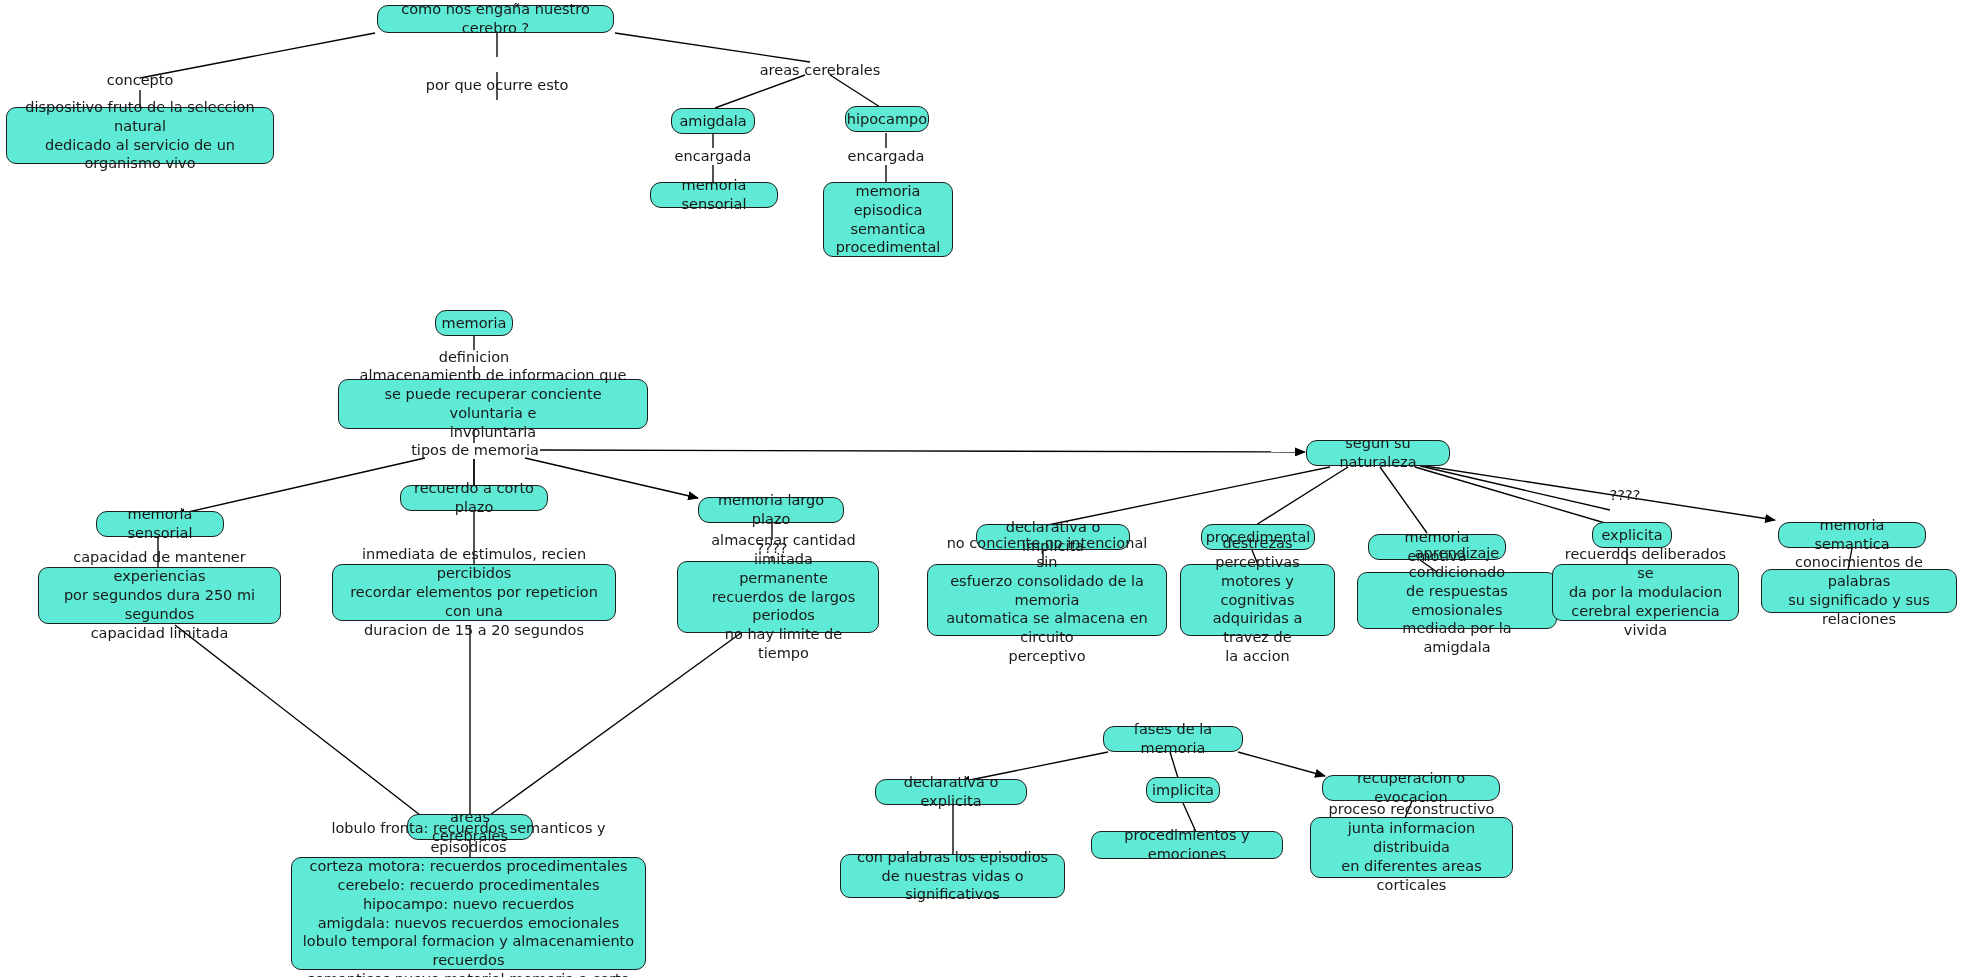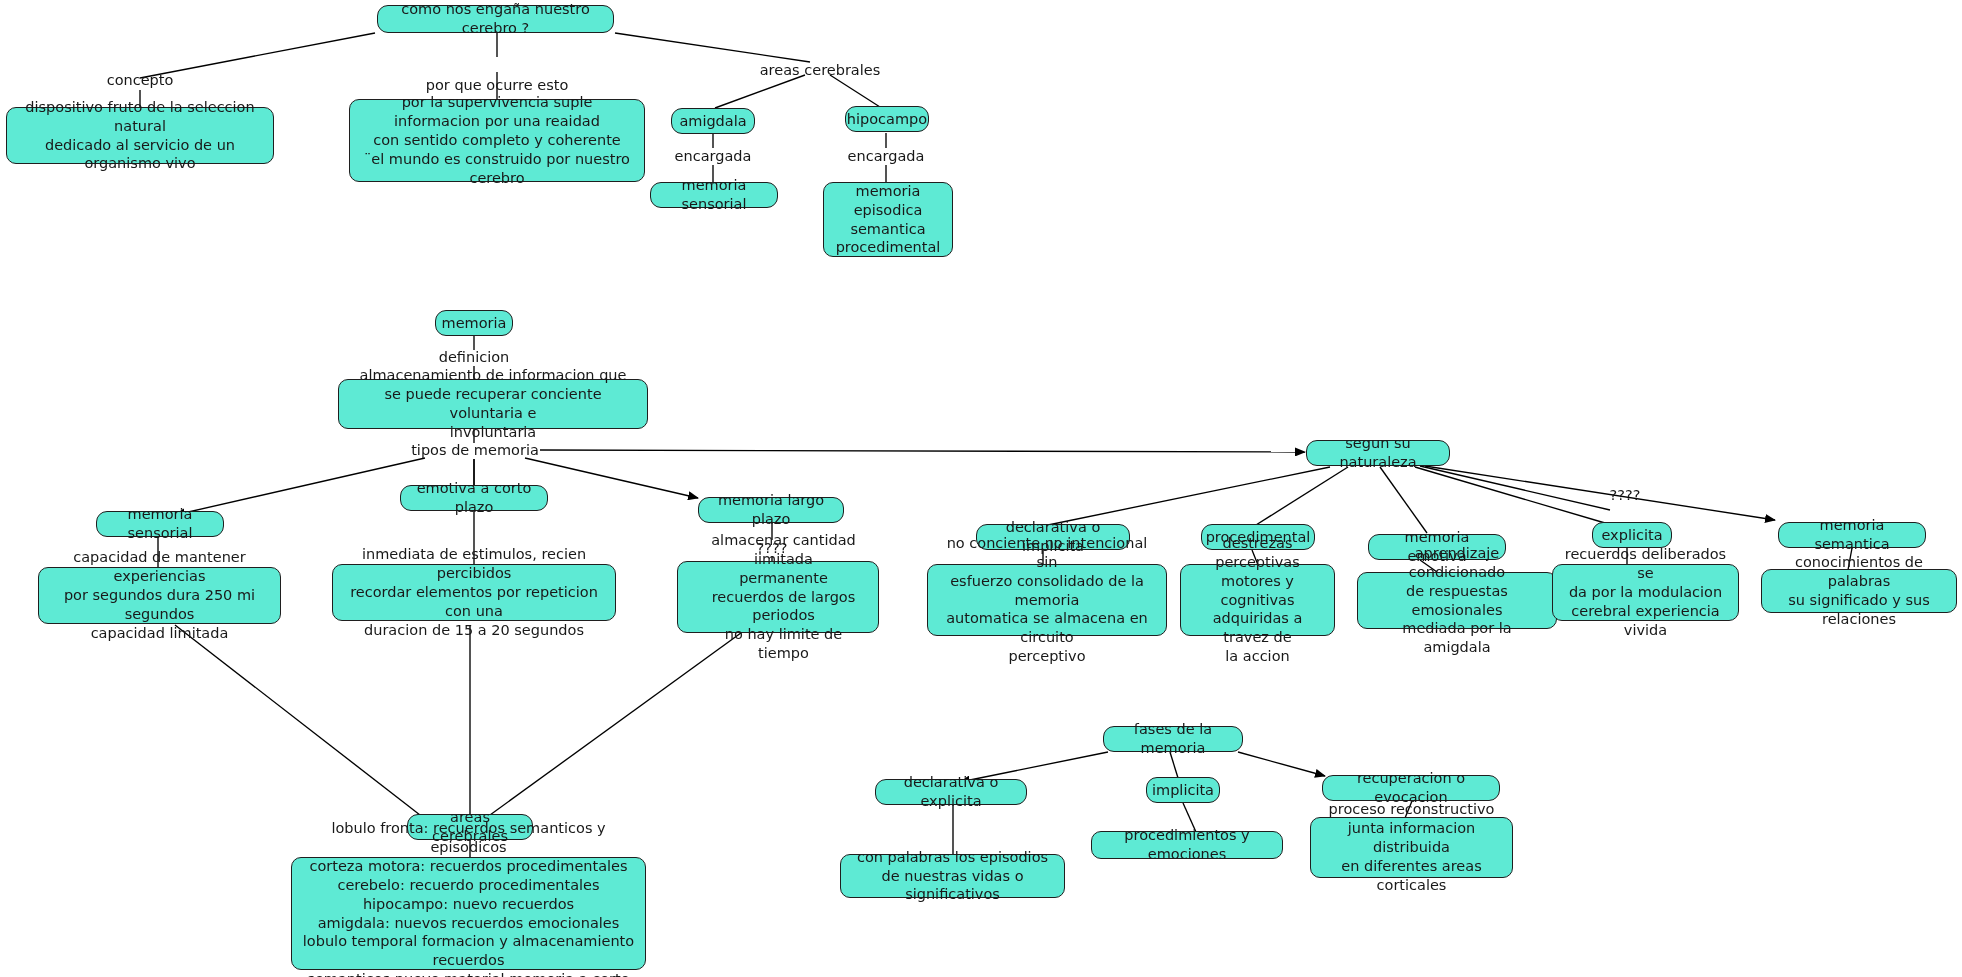--- a/index.html
+++ b/index.html
@@ -151,24 +151,20 @@
 
   <div class="node term" style="left:377px; top:5px; width:237px; height:28px;">como nos engaña nuestro cerebro ?</div>
 
   <div class="linklabel" style="left:85px; top:72px; width:110px;">concepto</div>
 
   <div class="node detail" style="left:6px; top:107px; width:268px; height:57px;">dispositivo fruto de la seleccion natural
 dedicado al servicio de un organismo vivo</div>
 
   <div class="linklabel" style="left:422px; top:57px; width:150px;margin-top:20px;">por que ocurre esto</div>
 
-  <div class="node detail" style="left:349px; top:99px; width:296px; height:83px;">por la supervivencia suple
-informacion por una reaidad
-con sentido completo y coherente
-¨el mundo es construido por nuestro cerebro</div>
 
   <div class="linklabel" style="left:755px; top:62px; width:130px;">areas cerebrales</div>
 
   <div class="node term" style="left:671px; top:108px; width:84px; height:26px;">amigdala</div>
 
   <div class="linklabel" style="left:655px; top:148px; width:116px;">encargada</div>
 
   <div class="node term" style="left:650px; top:182px; width:128px; height:26px;">memoria sensorial</div>
 
   <div class="node term" style="left:845px; top:106px; width:84px; height:26px;">hipocampo</div>
@@ -188,21 +184,21 @@
 involuntaria</div>
 
   <div class="linklabel" style="left:410px; top:442px; width:130px;">tipos de memoria</div>
 
   <div class="node term" style="left:96px; top:511px; width:128px; height:26px;">memoria sensorial</div>
 
   <div class="node detail" style="left:38px; top:567px; width:243px; height:57px;">capacidad de mantener experiencias
 por segundos dura 250 mi segundos
 capacidad limitada</div>
 
-  <div class="node term" style="left:400px; top:485px; width:148px; height:26px;">emotiva a corto plazo</div>
+  <div class="node term" style="left:400px; top:485px; width:148px; height:26px;">recuerdo a corto plazo</div>
 
   <div class="node detail" style="left:332px; top:564px; width:284px; height:57px;">inmediata de estimulos, recien percibidos
 recordar elementos por repeticion con una
 duracion de 15 a 20 segundos</div>
 
   <div class="node term" style="left:698px; top:497px; width:146px; height:26px;">memoria largo plazo</div>
 
   <div class="linklabel" style="left:742px; top:540px; width:60px;">????</div>
 
   <div class="node detail" style="left:677px; top:561px; width:202px; height:72px;padding-left:20px;">almacenar cantidad iimitada

